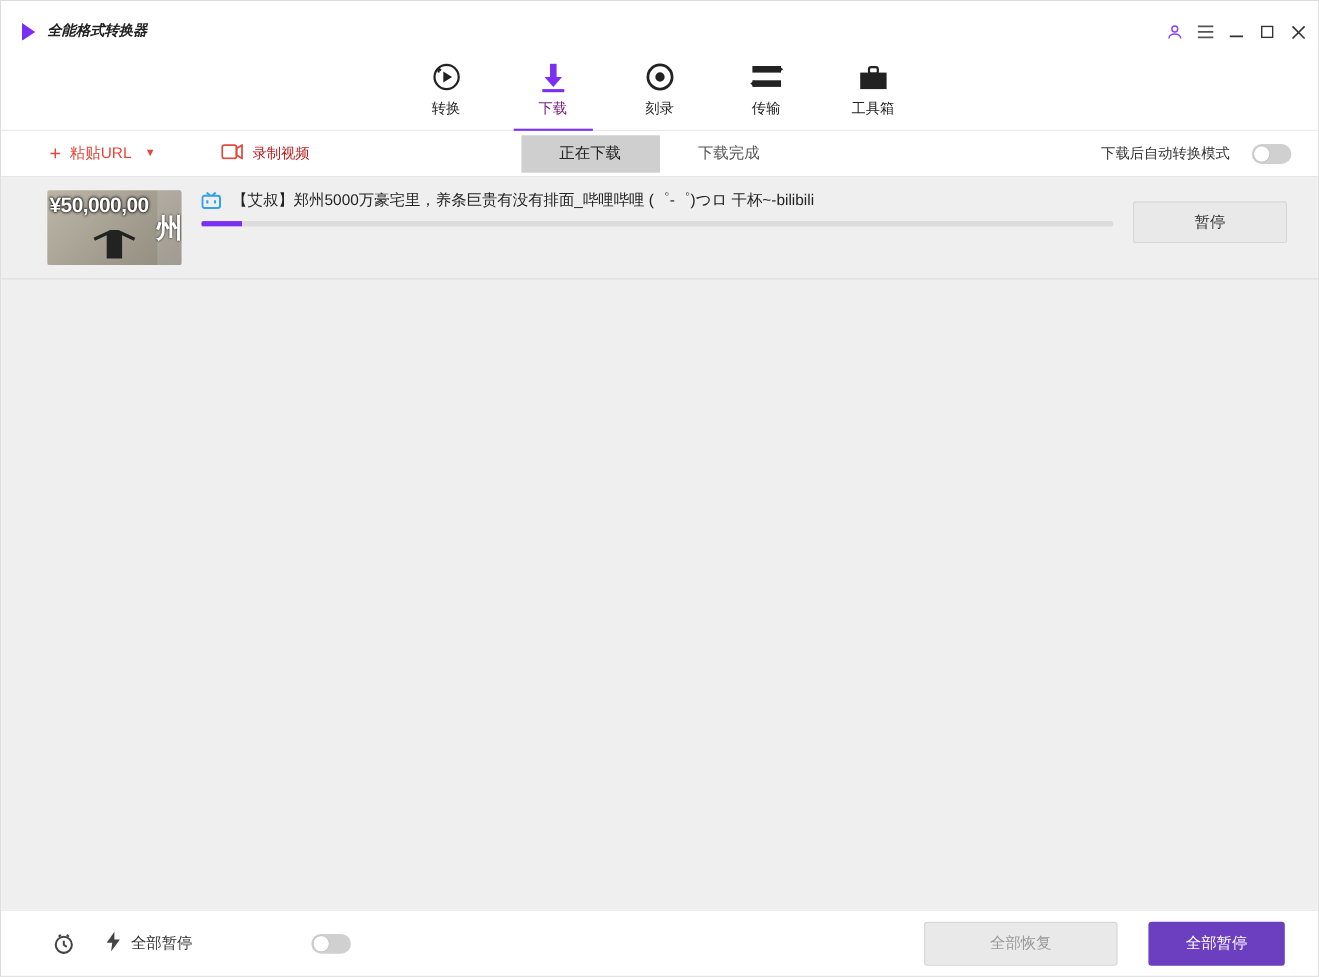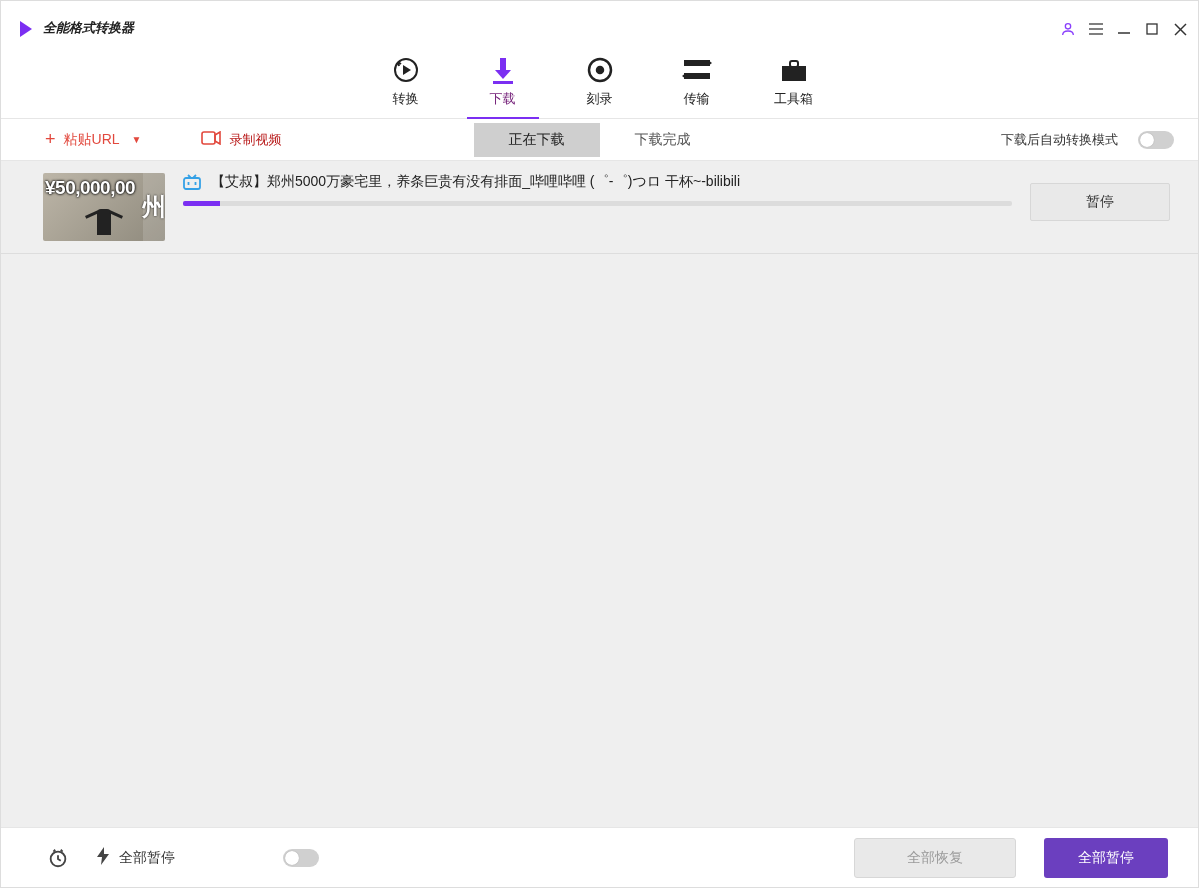--- a/index.html
+++ b/index.html
@@ -270,21 +270,21 @@
   .bb-icon { color:#444; display:flex; align-items:center; }
   .fast-dl {
     display: flex;
     align-items: center;
     gap: 10px;
     color: #333;
     font-size: 14px;
   }
   .bb-spacer { flex: 1; }
   .btn-resume-all {
-    width: 162px; height: 40px;
+    width: 176px; height: 40px;
     background: #e9e9e9;
     border: 1px solid #d7d7d7;
     color: #9a9a9a;
     font-size: 14px;
     border-radius: 3px;
     cursor: not-allowed;
   }
   .btn-pause-all {
     width: 124px; height: 40px;
     background: #6b3fbf;

